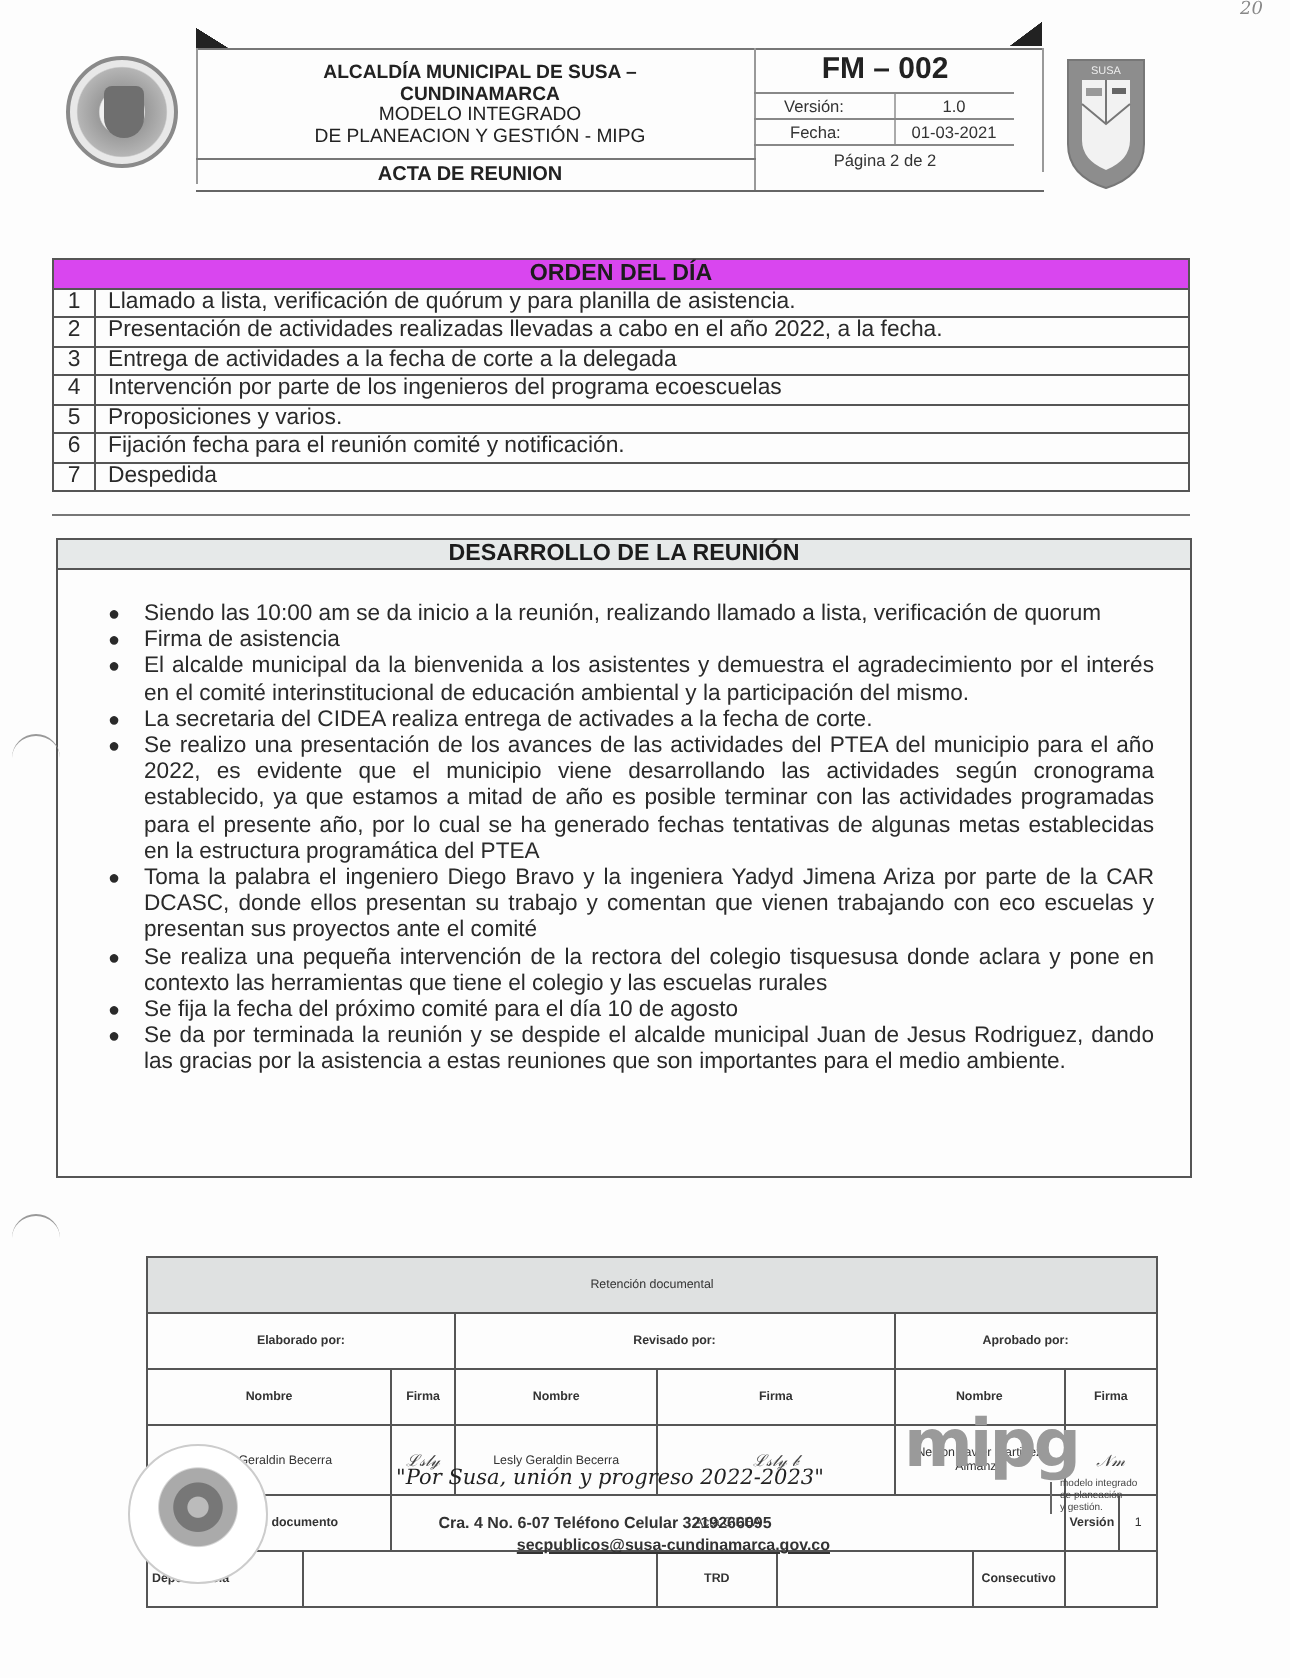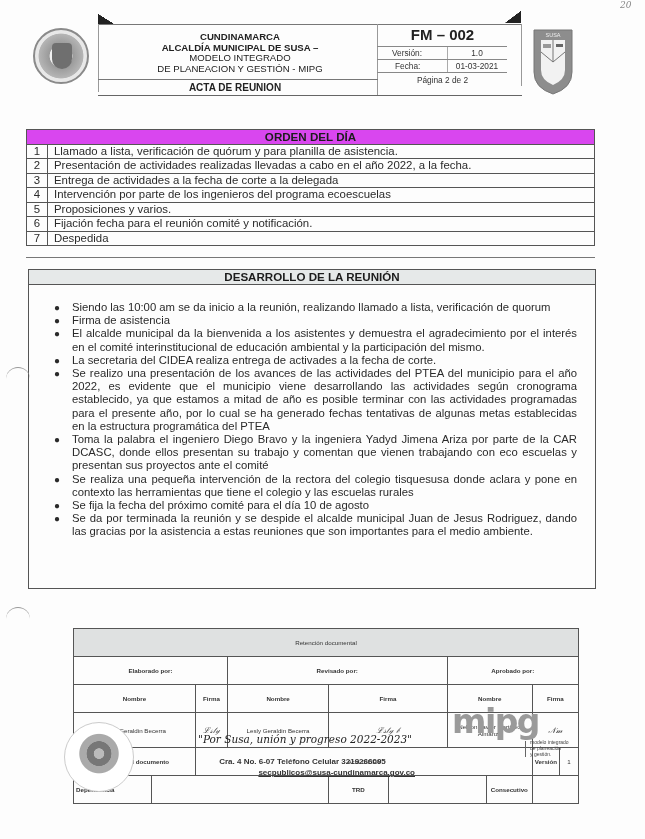--- a/index.html
+++ b/index.html
@@ -100,22 +100,22 @@
 <div class="abs hdr-vline-m"></div>
 <div class="abs hdr-vline-r"></div>
 <div class="abs hdr-vline-v"></div>
 <div class="abs hdr-h1"></div>
 <div class="abs hdr-h2"></div>
 <div class="abs hdr-h3"></div>
 <div class="abs hdr-h4"></div>
 <div class="abs hdr-bottom"></div>
 
 <div class="abs hdr-title">
+  <div class="b">ALCALDÍA MUNICIPAL DE SUSA –</div>
   <div class="b">CUNDINAMARCA</div>
-  <div class="b">ALCALDÍA MUNICIPAL DE SUSA –</div>
   <div>MODELO INTEGRADO</div>
   <div>DE PLANEACION Y GESTIÓN - MIPG</div>
 </div>
 <div class="abs hdr-acta">ACTA DE REUNION</div>
 <div class="abs hdr-code">FM – 002</div>
 <div class="abs hdr-lbl hdr-version-l">Versión:</div>
 <div class="abs hdr-lbl hdr-version-v">1.0</div>
 <div class="abs hdr-lbl hdr-fecha-l">Fecha:</div>
 <div class="abs hdr-lbl hdr-fecha-v">01-03-2021</div>
 <div class="abs hdr-lbl hdr-page">Página 2 de 2</div>

